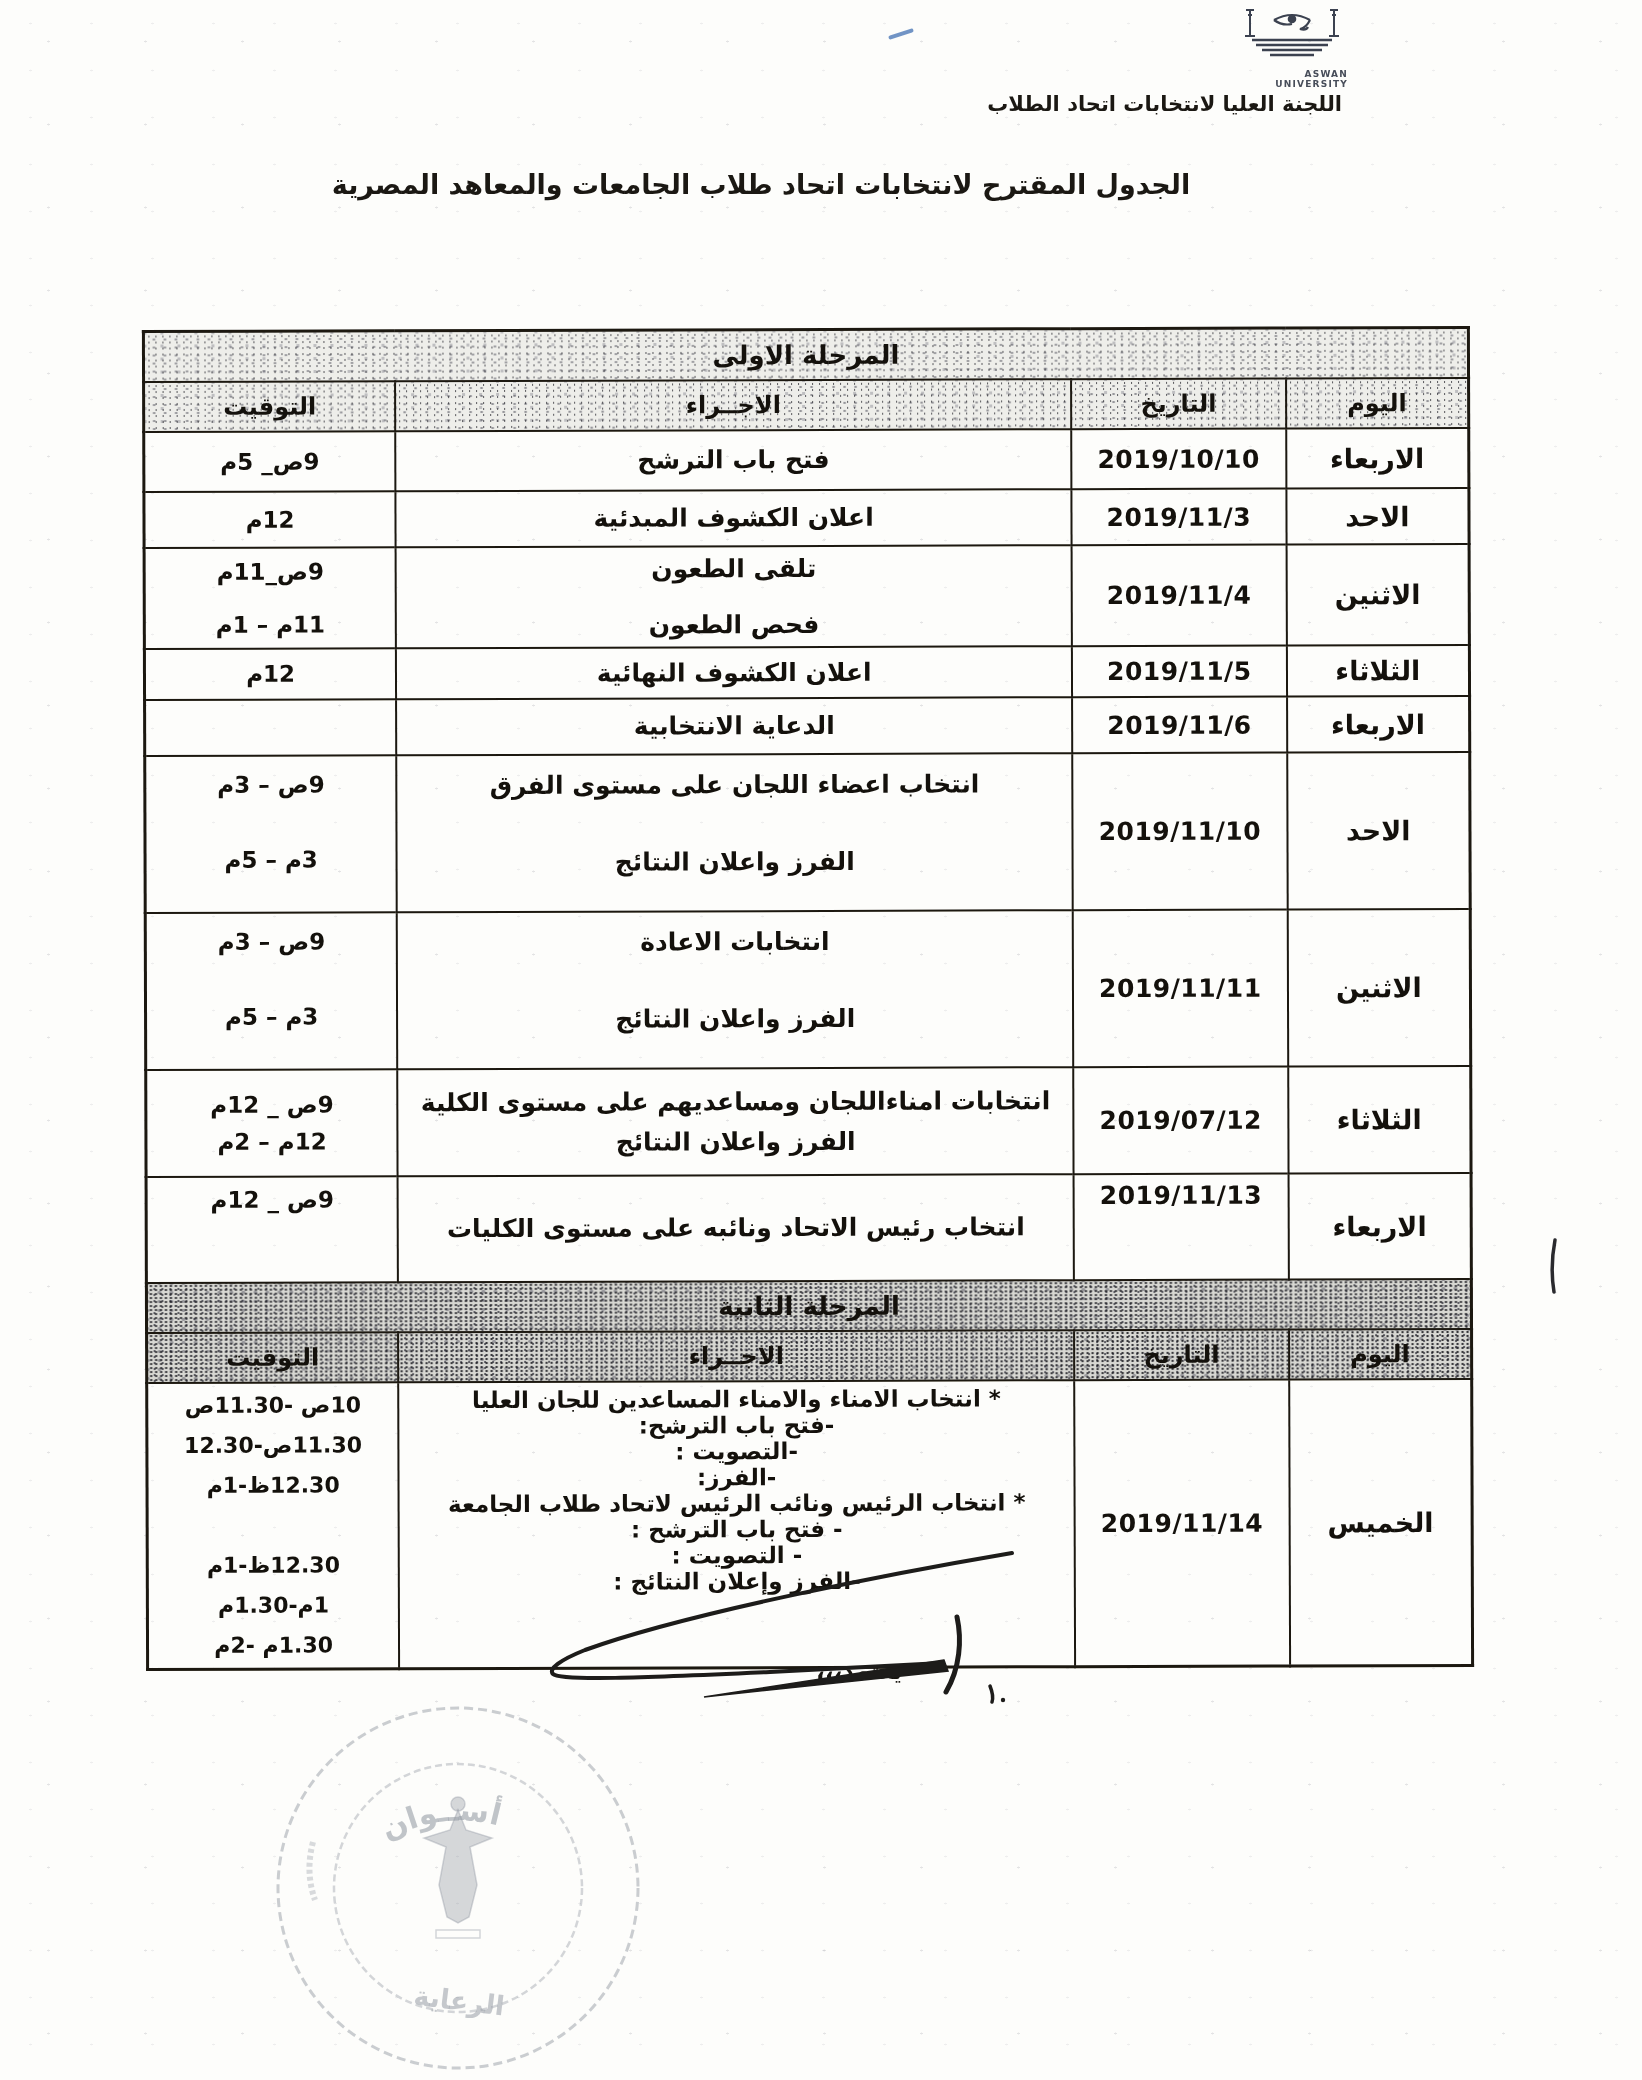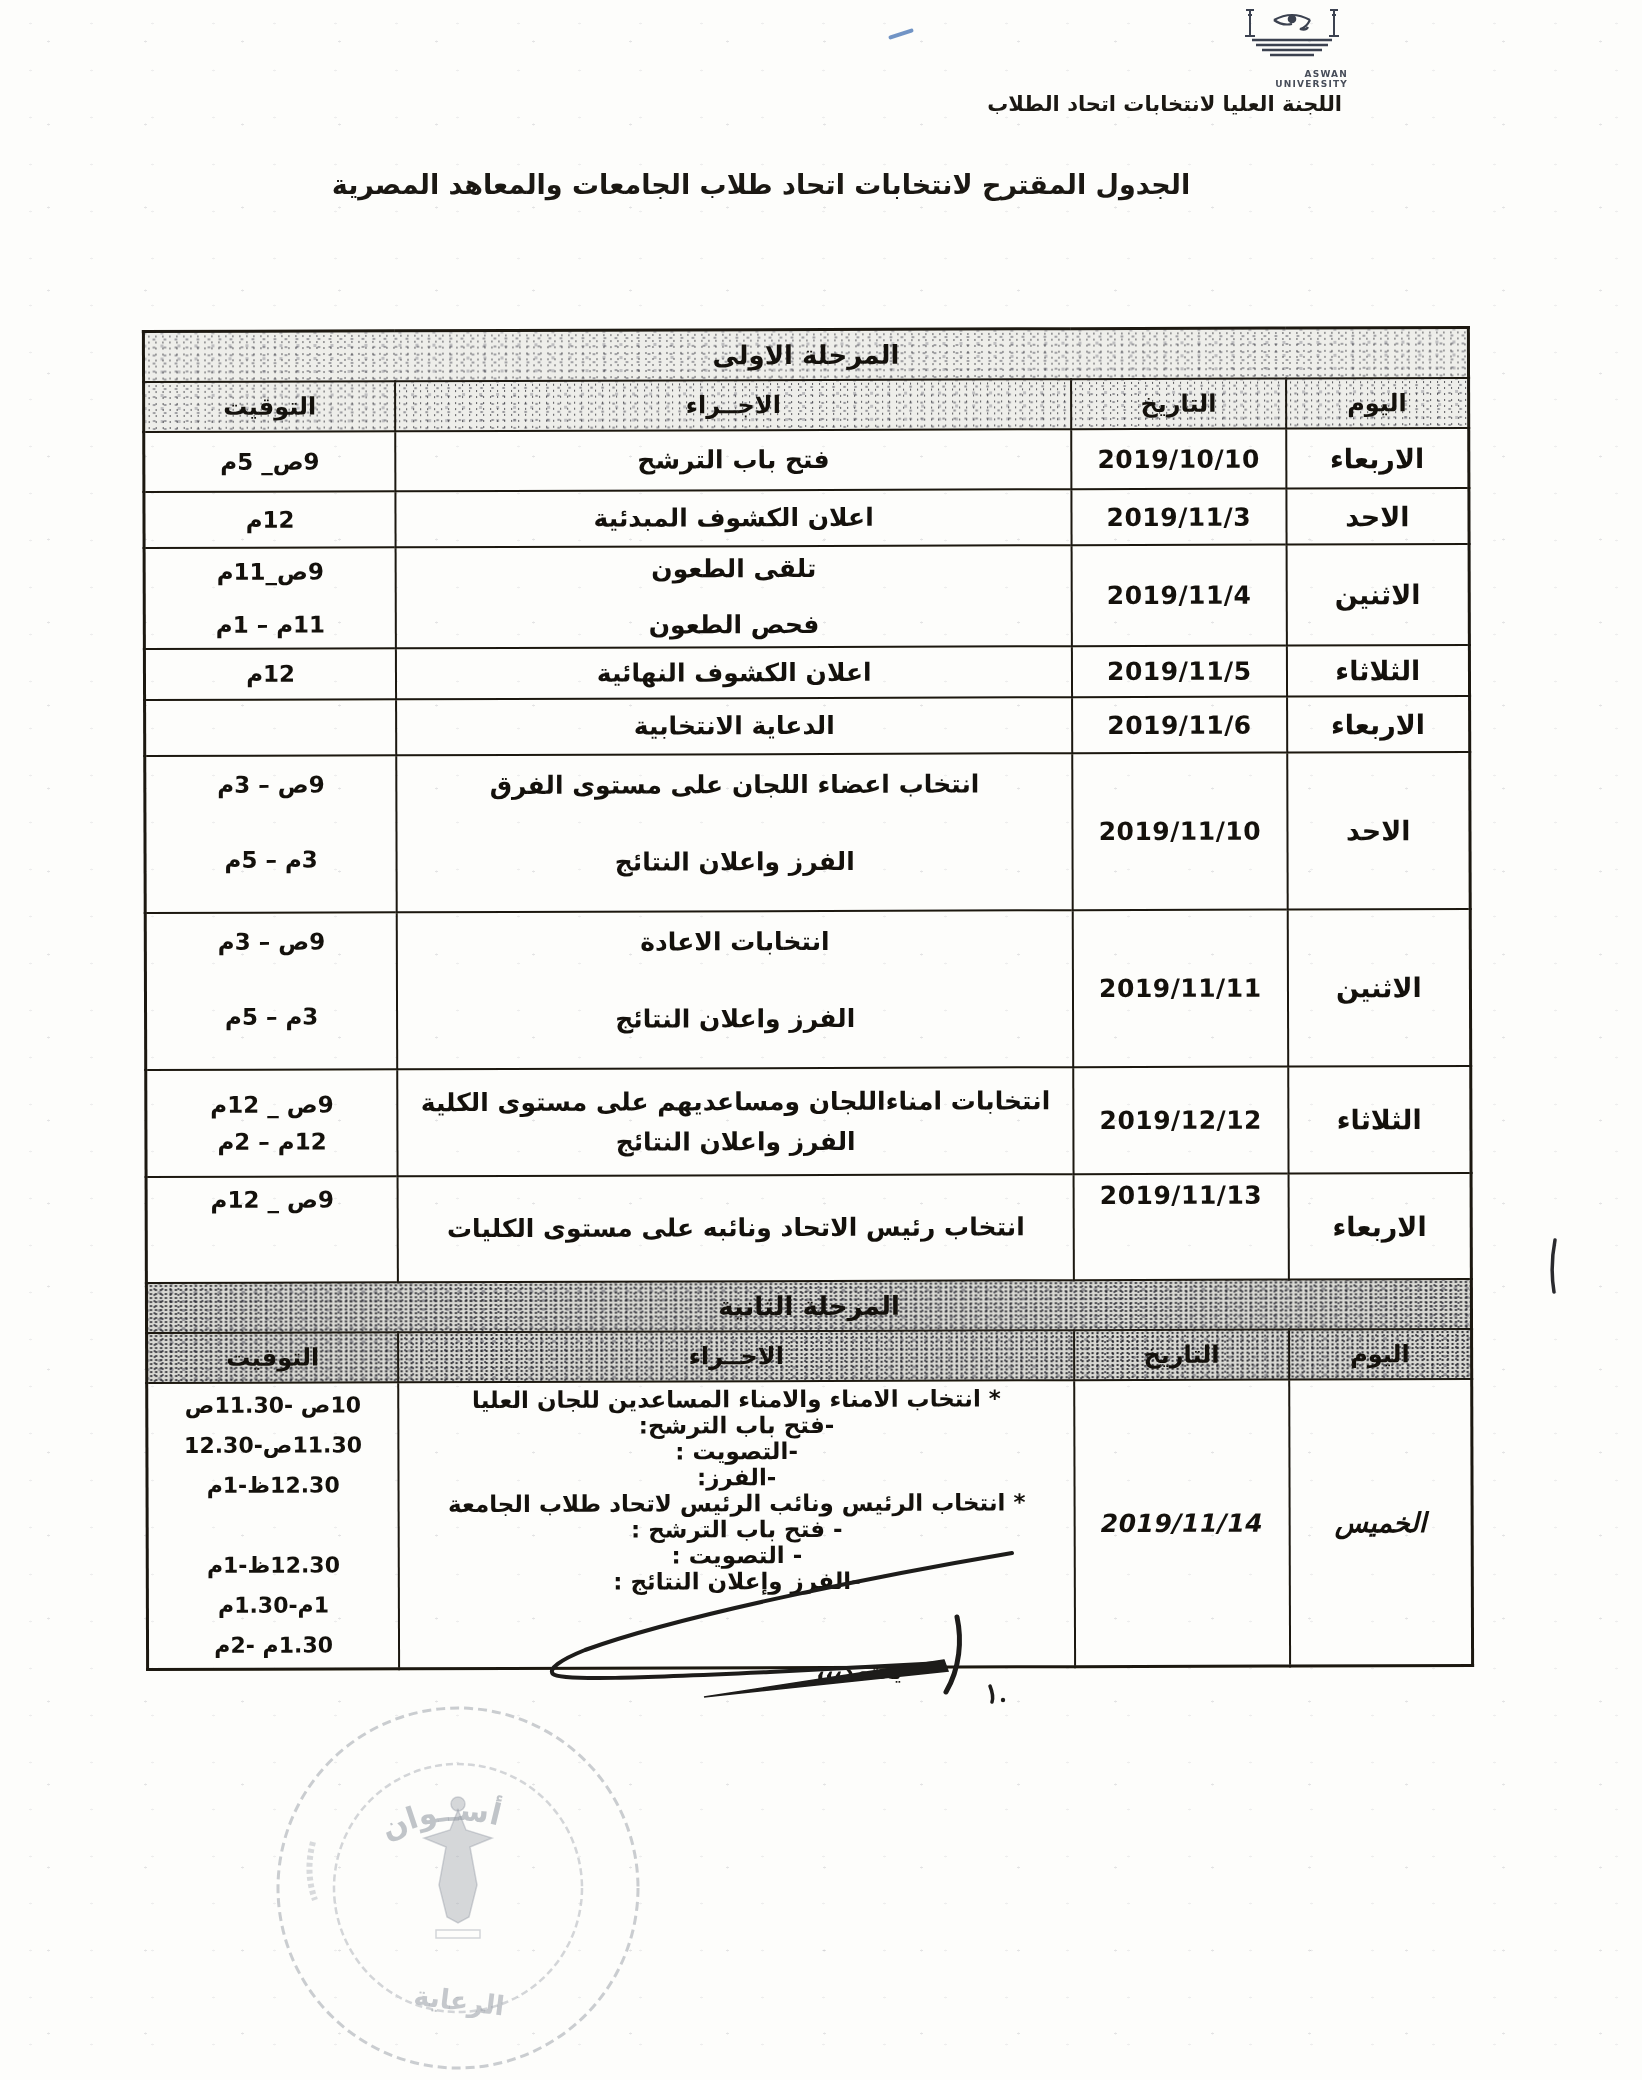--- a/index.html
+++ b/index.html
@@ -80,21 +80,21 @@
   tr.gap-mid  .cell-lines div + div{margin-top:24px;}
   tr.gap-tall .cell-lines div + div{margin-top:46px;}
   tr.gap-tall td.proc-cell,tr.gap-tall td.time-cell{vertical-align:top;padding-top:14px;}
   tr.gap-sm   .cell-lines div + div{margin-top:8px;}
   tr.top-date td.date-cell{vertical-align:top;padding-top:6px;}
   tr.top-date td.time-cell{vertical-align:top;padding-top:8px;}
   tr.bigrow td{vertical-align:top;}
   tr.bigrow td.proc-cell{font-size:23px;padding-top:4px;}
   tr.bigrow td.proc-cell .cell-lines div{line-height:26px;}
   tr.bigrow td.time-cell .cell-lines div{line-height:40px;font-size:22px;}
-  tr.bigrow td.date-cell,tr.bigrow td.day-cell{vertical-align:middle;font-style:italic;}
+  tr.bigrow td.date-cell,tr.bigrow td.day-cell{vertical-align:middle;}
   
   .approval{
     position:absolute;left:782px;top:1645px;width:120px;
     font-size:23px;font-weight:700;direction:rtl;color:#181510;margin-top:13px;
   }
   .sig-svg{position:absolute;left:500px;top:1530px;}
   .stamp-svg{position:absolute;left:258px;top:1692px;opacity:.75;}
   .pen-mark{position:absolute;left:1544px;top:1236px;}
   .blue-tick{position:absolute;left:888px;top:32px;width:26px;height:4px;
     background:#4d79b8;transform:rotate(-18deg);border-radius:2px;opacity:.8;}
@@ -246,21 +246,21 @@
             </td>
             <td class="time-cell">
               <div class="cell-lines">
                 <div>9ص – 3م</div>
                 <div>3م – 5م</div>
               </div>
             </td>
           </tr>
           <tr class="gap-sm" style="height: 107px;">
             <td class="day-cell">الثلاثاء</td>
-            <td class="date-cell">2019/12/12</td>
+            <td class="date-cell">2019/07/12</td>
             <td class="proc-cell">
               <div class="cell-lines">
                 <div>انتخابات امناءاللجان ومساعديهم على مستوى الكلية</div>
                 <div>الفرز واعلان النتائج</div>
               </div>
             </td>
             <td class="time-cell">
               <div class="cell-lines">
                 <div>9ص _ 12م</div>
                 <div>12م – 2م</div>

